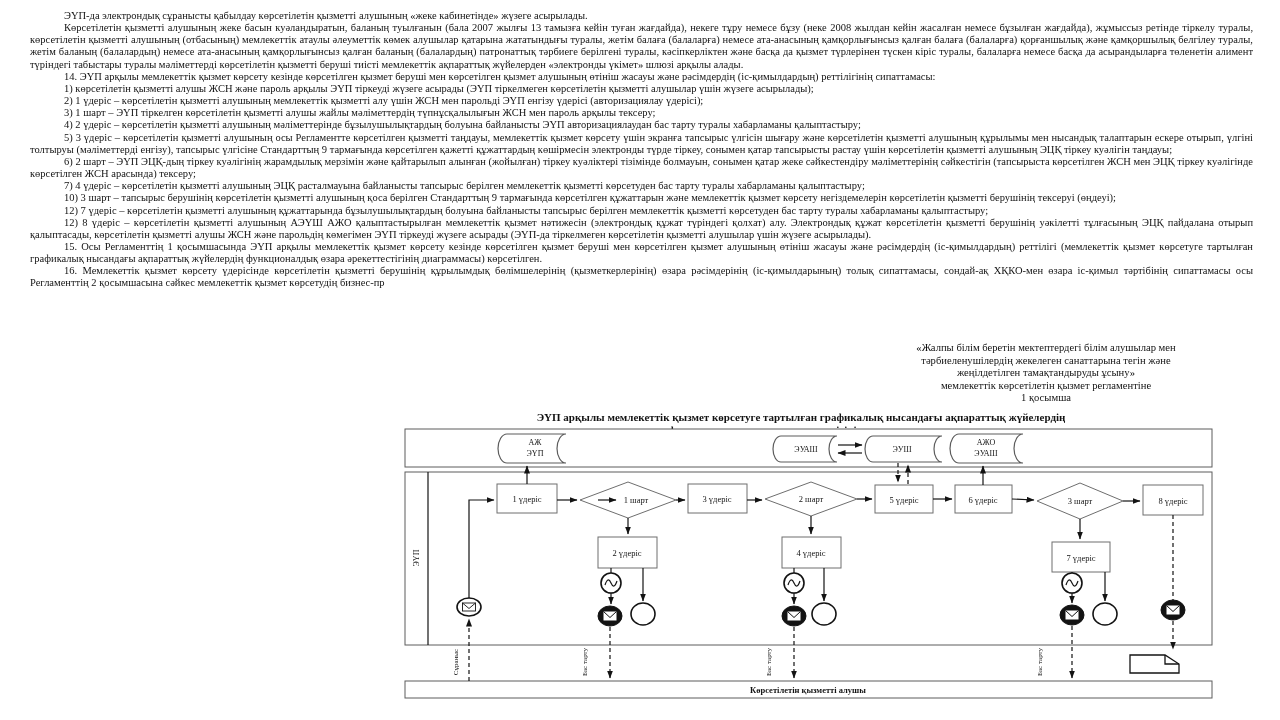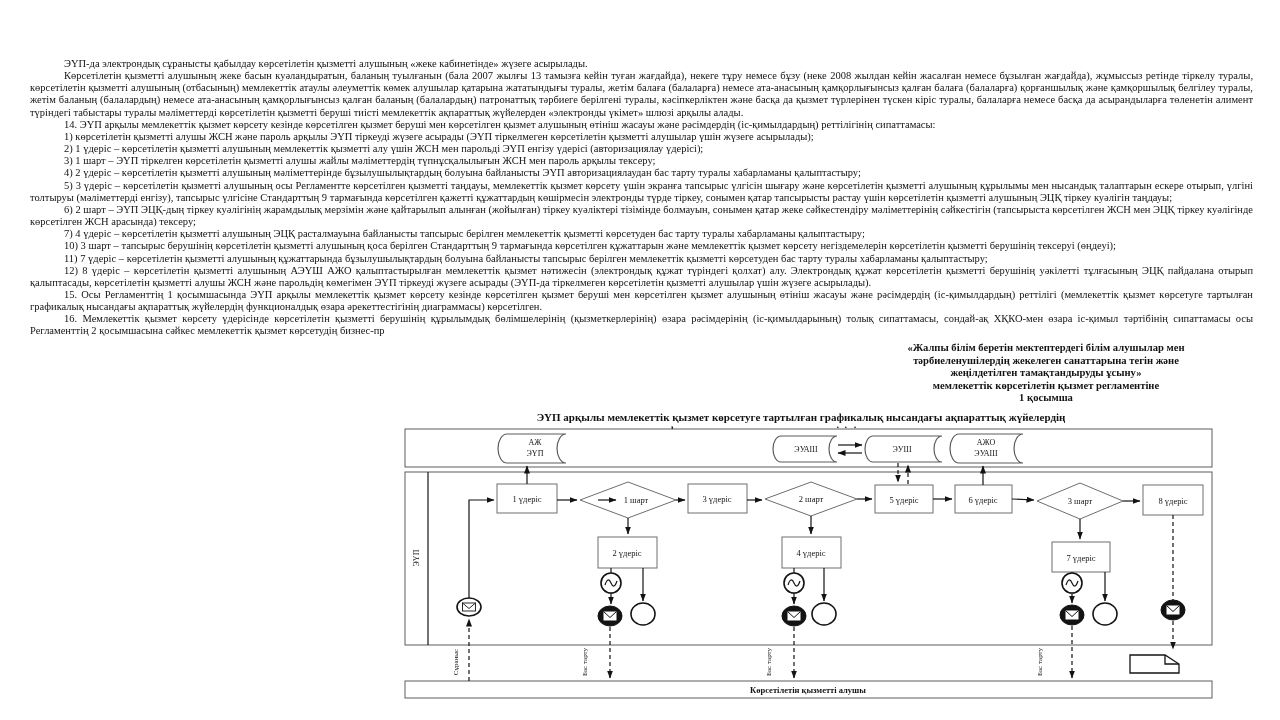--- a/index.html
+++ b/index.html
@@ -2,26 +2,26 @@
 <html><head>
 <meta charset="utf-8">
 <style>
   html,body { margin:0; padding:0; background:#ffffff; }
   .page {
     position:relative; width:1280px; height:720px; overflow:hidden;
     background:#ffffff; font-family:"Liberation Serif", serif; color:#131313;
   }
   .doc-text {
     position:absolute; left:30px; top:10px; width:1223px;
-    font-size:10.5px; line-height:12.15px; text-align:justify;margin-top:48px;
+    font-size:10.5px; line-height:12.15px; text-align:justify;
   }
   .doc-text p { margin:0; text-indent:34px; }
   .annex {
     position:absolute; left:872px; top:342px; width:348px;
-    text-align:center; font-weight:bold; font-size:10.6px; line-height:12.6px;
+    text-align:center; font-weight:normal; font-size:10.6px; line-height:12.6px;
   }
   .diagram-title {
     position:absolute; left:393px; top:411px; width:816px;
     text-align:center; font-weight:bold; font-size:11px; line-height:12.5px;
   }
   svg.diagram { position:absolute; left:395px; top:420px; }
   svg.diagram text { font-family:"Liberation Serif", serif; fill:#131313; }
   .box   { fill:#ffffff; stroke:#6e6e6e; stroke-width:1; }
   .lane  { fill:#ffffff; stroke:#5c5c5c; stroke-width:1; }
   .cyl   { fill:#ffffff; stroke:#5c5c5c; stroke-width:1.2; }
@@ -44,21 +44,21 @@
     <p>Көрсетілетін қызметті алушының жеке басын куәландыратын, баланың туылғанын (бала 2007 жылғы 13 тамызға кейін туған жағдайда), некеге тұру немесе бұзу (неке 2008 жылдан кейін жасалған немесе бұзылған жағдайда), жұмыссыз ретінде тіркелу туралы, көрсетілетін қызметті алушының (отбасының) мемлекеттік атаулы әлеуметтік көмек алушылар қатарына жататындығы туралы, жетім балаға (балаларға) немесе ата-анасының қамқорлығынсыз қалған балаға (балаларға) қорғаншылық және қамқоршылық белгілеу туралы, жетім баланың (балалардың) немесе ата-анасының қамқорлығынсыз қалған баланың (балалардың) патронаттық тәрбиеге берілгені туралы, кәсіпкерліктен және басқа да қызмет түрлерінен түскен кіріс туралы, балаларға немесе басқа да асырандыларға төленетін алимент түріндегі табыстары туралы мәліметтерді көрсетілетін қызметті беруші тиісті мемлекеттік ақпараттық жүйелерден «электронды үкімет» шлюзі арқылы алады.</p>
     <p>14. ЭҮП арқылы мемлекеттік қызмет көрсету кезінде көрсетілген қызмет беруші мен көрсетілген қызмет алушының өтініш жасауы және рәсімдердің (іс-қимылдардың) реттілігінің сипаттамасы:</p>
     <p>1) көрсетілетін қызметті алушы ЖСН және пароль арқылы ЭҮП тіркеуді жүзеге асырады (ЭҮП тіркелмеген көрсетілетін қызметті алушылар үшін жүзеге асырылады);</p>
     <p>2) 1 үдеріс – көрсетілетін қызметті алушының мемлекеттік қызметті алу үшін ЖСН мен парольді ЭҮП енгізу үдерісі (авторизациялау үдерісі);</p>
     <p>3) 1 шарт – ЭҮП тіркелген көрсетілетін қызметті алушы жайлы мәліметтердің түпнұсқалылығын ЖСН мен пароль арқылы тексеру;</p>
     <p>4) 2 үдеріс – көрсетілетін қызметті алушының мәліметтерінде бұзылушылықтардың болуына байланысты ЭҮП авторизациялаудан бас тарту туралы хабарламаны қалыптастыру;</p>
     <p>5) 3 үдеріс – көрсетілетін қызметті алушының осы Регламентте көрсетілген қызметті таңдауы, мемлекеттік қызмет көрсету үшін экранға тапсырыс үлгісін шығару және көрсетілетін қызметті алушының құрылымы мен нысандық талаптарын ескере отырып, үлгіні толтыруы (мәліметтерді енгізу), тапсырыс үлгісіне Стандарттың 9 тармағында көрсетілген қажетті құжаттардың көшірмесін электронды түрде тіркеу, сонымен қатар тапсырысты растау үшін көрсетілетін қызметті алушының ЭЦҚ тіркеу куәлігін таңдауы;</p>
     <p>6) 2 шарт – ЭҮП ЭЦҚ-дың тіркеу куәлігінің жарамдылық мерзімін және қайтарылып алынған (жойылған) тіркеу куәліктері тізімінде болмауын, сонымен қатар жеке сәйкестендіру мәліметтерінің сәйкестігін (тапсырыста көрсетілген ЖСН мен ЭЦҚ тіркеу куәлігінде көрсетілген ЖСН арасында) тексеру;</p>
     <p>7) 4 үдеріс – көрсетілетін қызметті алушының ЭЦҚ расталмауына байланысты тапсырыс берілген мемлекеттік қызметті көрсетуден бас тарту туралы хабарламаны қалыптастыру;</p>
     <p>10) 3 шарт – тапсырыс берушінің көрсетілетін қызметті алушының қоса берілген Стандарттың 9 тармағында көрсетілген құжаттарын және мемлекеттік қызмет көрсету негіздемелерін көрсетілетін қызметті берушінің тексеруі (өңдеуі);</p>
-    <p>11) 7 үдеріс – көрсетілетін қызметті алушының құжаттарында бұзылушылықтардың болуына байланысты тапсырыс берілген мемлекеттік қызметті көрсетуден бас тарту туралы хабарламаны қалыптастыру;</p>
+    <p>12) 7 үдеріс – көрсетілетін қызметті алушының құжаттарында бұзылушылықтардың болуына байланысты тапсырыс берілген мемлекеттік қызметті көрсетуден бас тарту туралы хабарламаны қалыптастыру;</p>
     <p>12) 8 үдеріс – көрсетілетін қызметті алушының АЭҮШ АЖО қалыптастырылған мемлекеттік қызмет нәтижесін (электрондық құжат түріндегі қолхат) алу. Электрондық құжат көрсетілетін қызметті берушінің уәкілетті тұлғасының ЭЦҚ пайдалана отырып қалыптасады, көрсетілетін қызметті алушы ЖСН және парольдің көмегімен ЭҮП тіркеуді жүзеге асырады (ЭҮП-да тіркелмеген көрсетілетін қызметті алушылар үшін жүзеге асырылады).</p>
     <p>15. Осы Регламенттің 1 қосымшасында ЭҮП арқылы мемлекеттік қызмет көрсету кезінде көрсетілген қызмет беруші мен көрсетілген қызмет алушының өтініш жасауы және рәсімдердің (іс-қимылдардың) реттілігі (мемлекеттік қызмет көрсетуге тартылған графикалық нысандағы ақпараттық жүйелердің функционалдық өзара әрекеттестігінің диаграммасы) көрсетілген.</p>
     <p>16. Мемлекеттік қызмет көрсету үдерісінде көрсетілетін қызметті берушінің құрылымдық бөлімшелерінің (қызметкерлерінің) өзара рәсімдерінің (іс-қимылдарының) толық сипаттамасы, сондай-ақ ХҚКО-мен өзара іс-қимыл тәртібінің сипаттамасы осы Регламенттің 2 қосымшасына сәйкес мемлекеттік қызмет көрсетудің бизнес-пр</p>
   </div>
 
   <div class="annex">
     <div>«Жалпы білім беретін мектептердегі білім алушылар мен</div>
     <div>тәрбиеленушілердің жекелеген санаттарына тегін және</div>
     <div>жеңілдетілген тамақтандыруды ұсыну»</div>
     <div>мемлекеттік көрсетілетін қызмет регламентіне</div>

